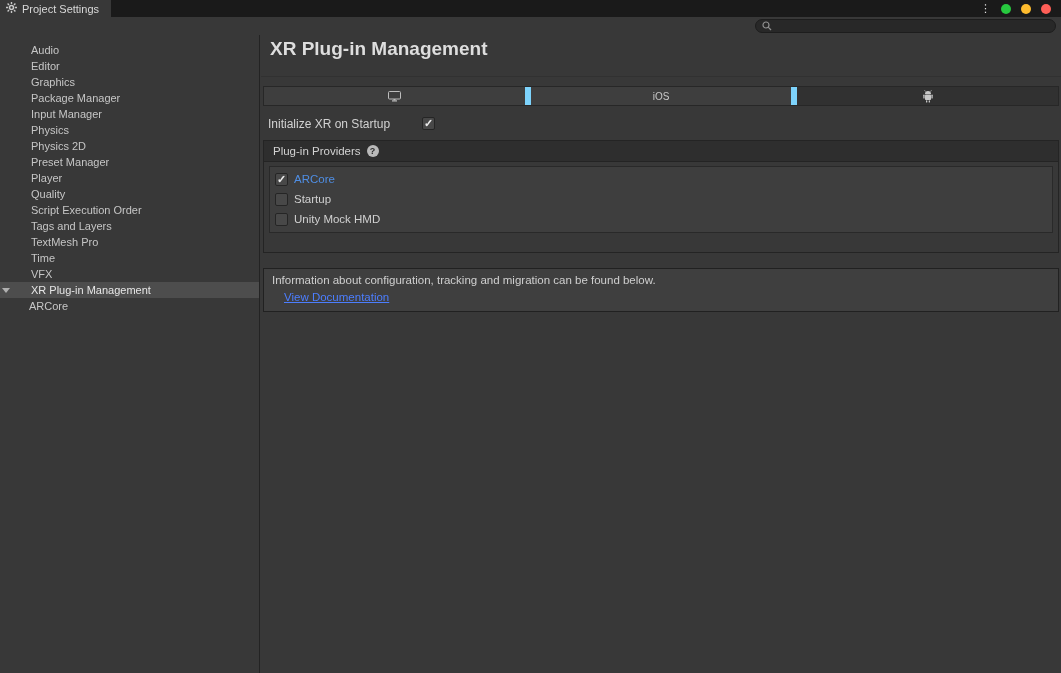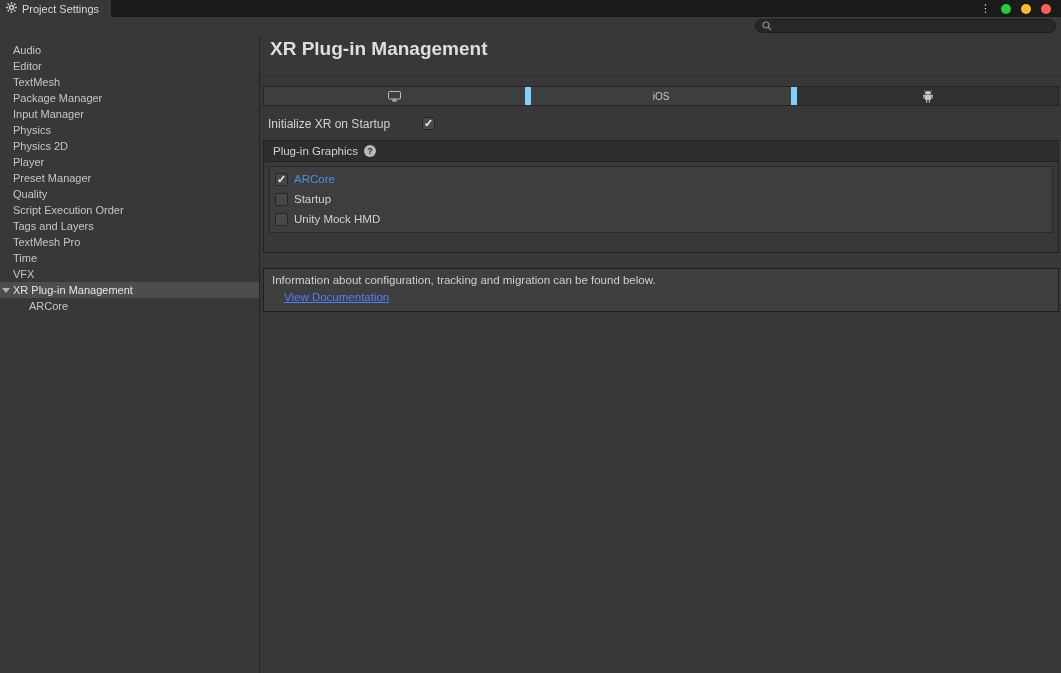--- a/index.html
+++ b/index.html
@@ -37,21 +37,21 @@
     color:#dddddd; font-size:10px; font-family:inherit;
   }
 
   
   .sidebar {
     position:absolute; left:0; top:35px; width:260px; bottom:0;
     border-right:1px solid #232323; padding-top:7px;
   }
   .side-item {
     position:relative; height:16px; line-height:16px;
-    padding-left:13px; font-size:11px; color:#c6c6c6;
+    padding-left:31px; font-size:11px; color:#c6c6c6;
     white-space:nowrap; cursor:default;
   }
   .side-item.selected { background:#4d4d4d; color:#e6e6e6; }
   .side-item.child { padding-left:29px; }
   .foldout {
     position:absolute; left:2px; top:6px; width:0; height:0;
     border-left:4px solid transparent; border-right:4px solid transparent;
     border-top:5px solid #b0b0b0;
   }
 
@@ -159,27 +159,27 @@
         <line x1="6.2" y1="6.2" x2="9" y2="9" stroke="#909090" stroke-width="1.2"></line>
       </svg>
     </span>
     <input type="text" value="" style="">
   </div>
 </div>
 
 <div class="sidebar">
   <div class="side-item">Audio</div>
   <div class="side-item">Editor</div>
-  <div class="side-item">TextMesh</div>
+  <div class="side-item">Graphics</div>
   <div class="side-item">Package Manager</div>
   <div class="side-item">Input Manager</div>
   <div class="side-item">Physics</div>
   <div class="side-item">Physics 2D</div>
+  <div class="side-item">Preset Manager</div>
   <div class="side-item">Player</div>
-  <div class="side-item">Preset Manager</div>
   <div class="side-item">Quality</div>
   <div class="side-item">Script Execution Order</div>
   <div class="side-item">Tags and Layers</div>
   <div class="side-item">TextMesh Pro</div>
   <div class="side-item">Time</div>
   <div class="side-item">VFX</div>
   <div class="side-item selected">
     <span class="foldout"></span>
     <span>XR Plug-in Management</span>
   </div>
@@ -217,21 +217,21 @@
         </svg>
       </span>
     </div>
   </div>
 
   <div class="init-label">Initialize XR on Startup</div>
   <span class="checkbox init-check checked"></span>
 
   <div class="providers">
     <div class="providers-header">
-      <span>Plug-in Graphics</span>
+      <span>Plug-in Providers</span>
       <span class="help-badge">?</span>
     </div>
     <div class="providers-list">
       <div class="provider-row highlight">
         <span class="checkbox checked"></span>
         <span class="p-label">ARCore</span>
       </div>
       <div class="provider-row">
         <span class="checkbox"></span>
         <span class="p-label">Startup</span>

